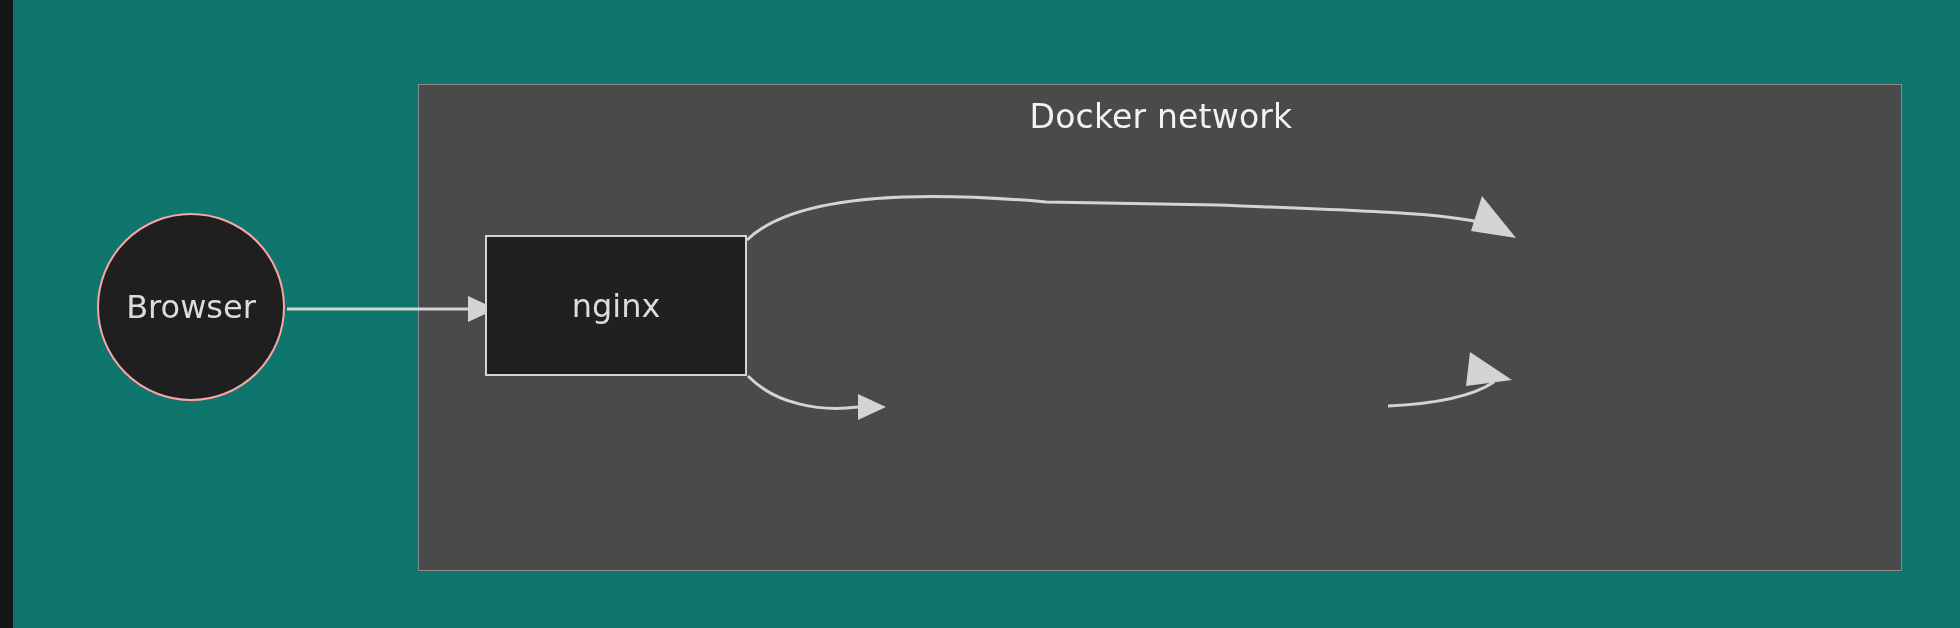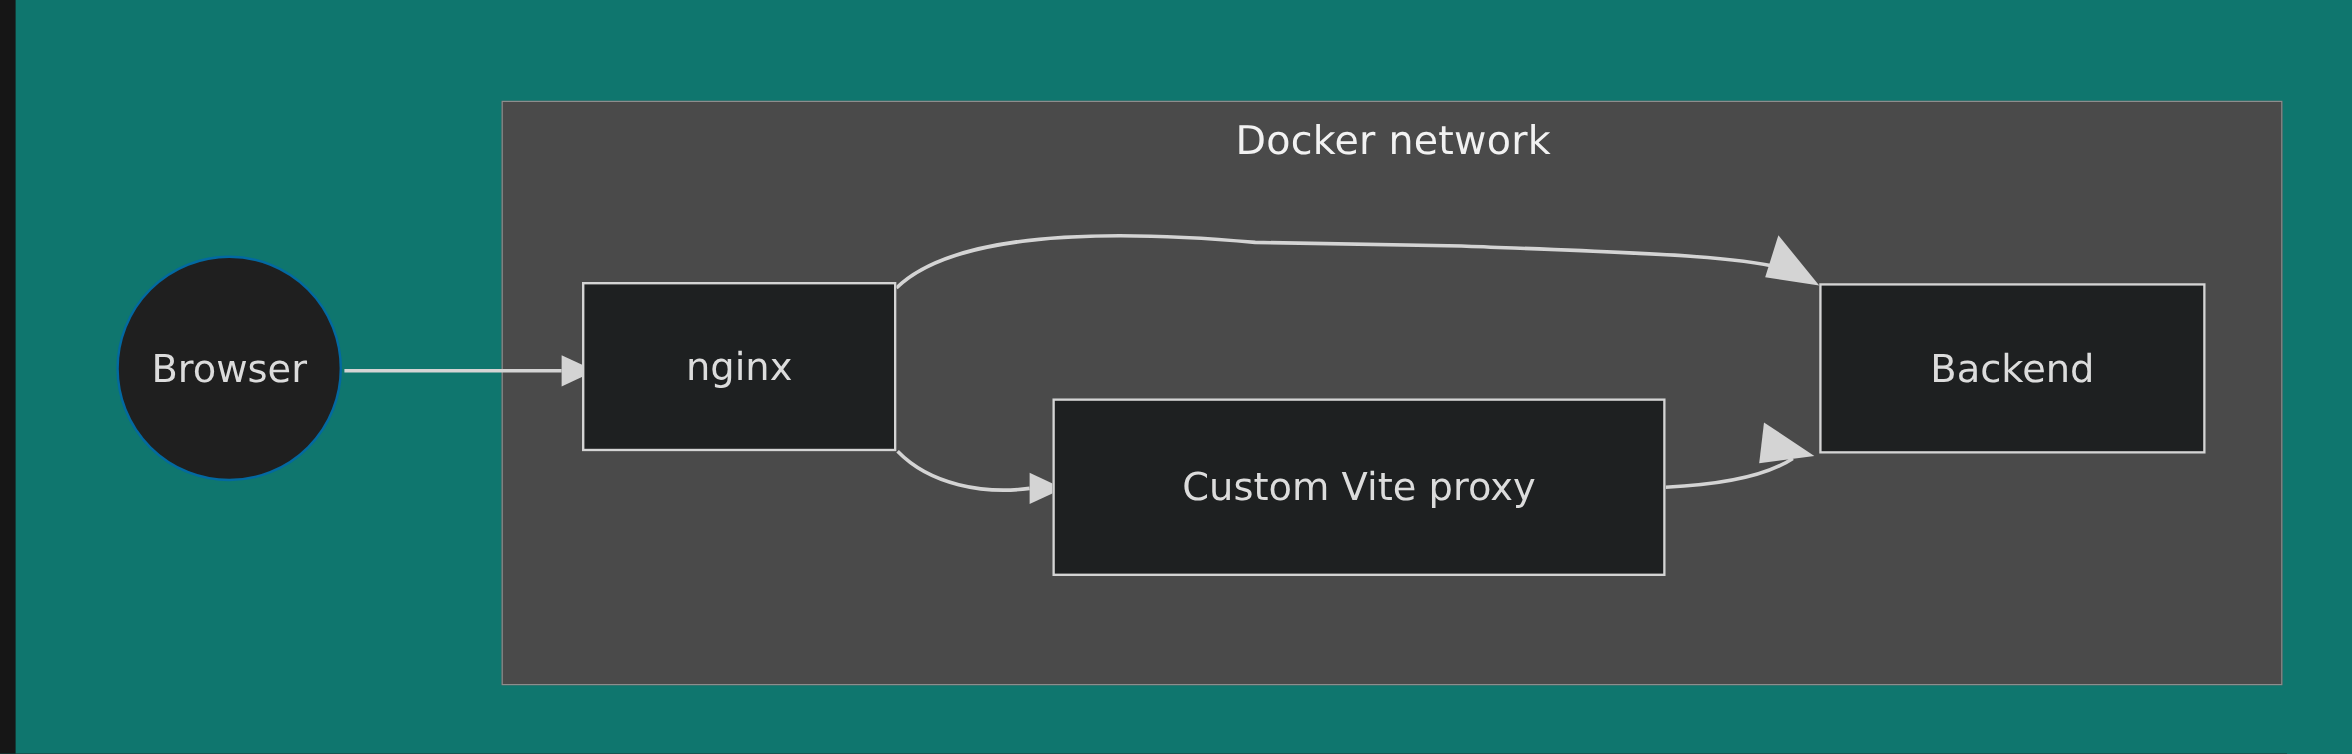--- a/index.html
+++ b/index.html
@@ -71,21 +71,21 @@
 
   
   #node-browser {
     position: absolute;
     left: 97px;
     top: 213px;
     width: 188px;
     height: 188px;
     border-radius: 50%;
     background: #1f1f1f;
-    border: 2px solid #0369a1;
+    border: 2px solid #fca5a5;
     box-sizing: border-box;
     display: flex;
     align-items: center;
     justify-content: center;
     color: #dcdcdc;
     font-size: 32px;
     white-space: nowrap;
   }
 
   
@@ -153,22 +153,16 @@
   </svg>
 
   <div id="node-browser" class="node">
     <span>Browser</span>
   </div>
 
   <div id="node-nginx" class="node-box">
     <span>nginx</span>
   </div>
 
-  <div id="node-vite" class="node-box">
-    <span>Custom Vite proxy</span>
-  </div>
 
-  <div id="node-backend" class="node-box">
-    <span>Backend</span>
-  </div>
 
 
 </div>
 
 </body></html>

